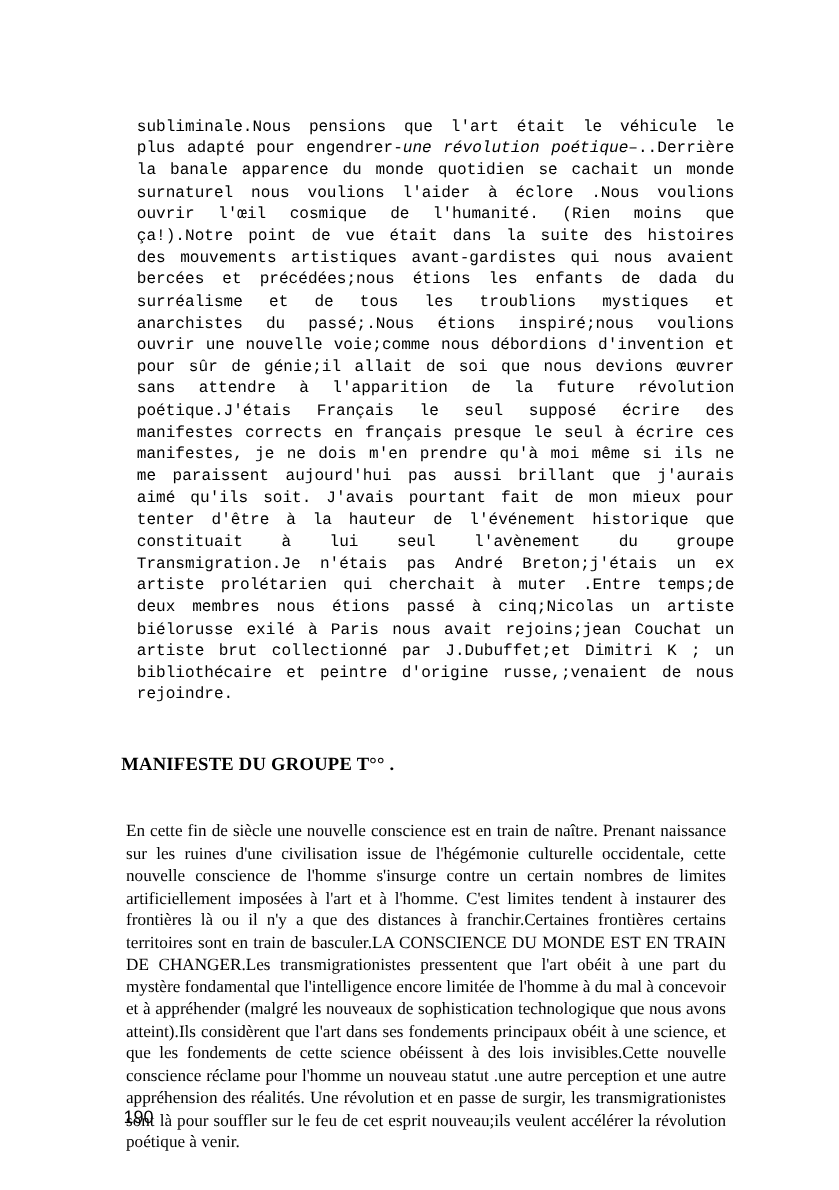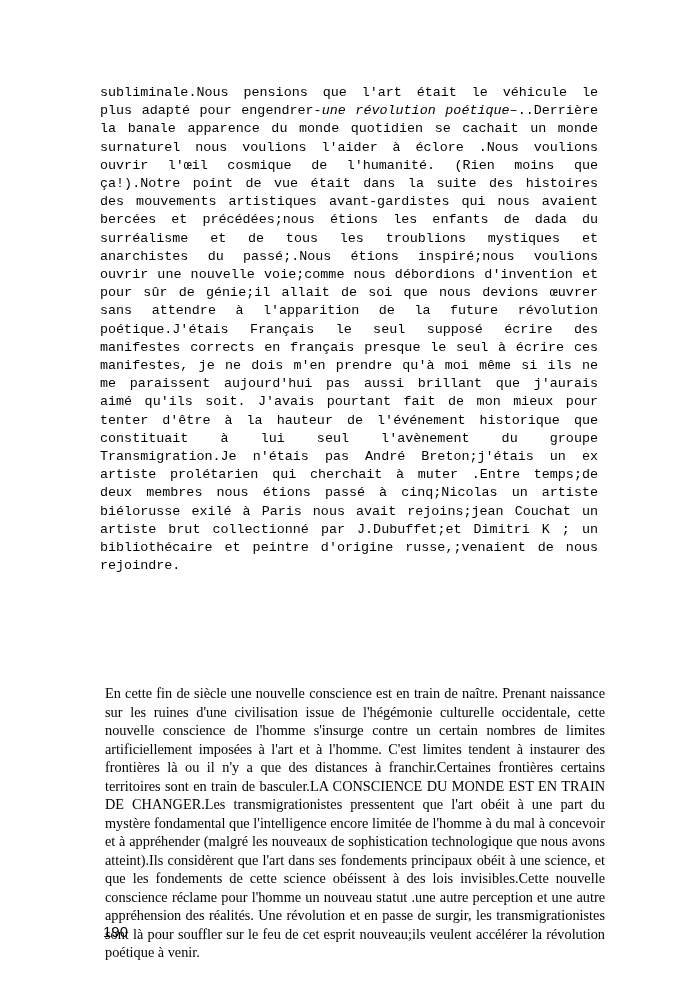--- a/index.html
+++ b/index.html
@@ -19,21 +19,21 @@
     position: absolute;
     left: 100px;
     top: 84px;
     width: 498px;
     font-family: "Liberation Mono", "DejaVu Sans Mono", monospace;
     font-size: 13.4px;
     line-height: 18.2px;
     text-align: justify;
     letter-spacing: 0;
     word-spacing: 1px;
-    margin: 0;
+    margin: 14px;
   }
   .typewritten em {
     font-style: italic;
     font-family: inherit;
   }
   .manifesto-heading {
     position: absolute;
     left: 101px;
     top: 629px;
     margin: 0;
@@ -61,18 +61,19 @@
     font-size: 15px;
   }
 </style>
 </head>
 <body>
 
 <div class="page">
 
   <p class="typewritten"><span>subliminale.Nous pensions que l'art était le véhicule le plus adapté pour engendrer-</span><em>une révolution poétique</em><span>–..Derrière la banale apparence du monde quotidien se cachait un monde surnaturel nous voulions l'aider à éclore .Nous voulions ouvrir l'œil cosmique de l'humanité. (Rien moins que ça!).Notre point de vue était dans la suite des histoires des mouvements artistiques avant-gardistes qui nous avaient bercées et précédées;nous étions les enfants de dada du surréalisme et de tous les troublions mystiques et anarchistes du passé;.Nous étions inspiré;nous voulions ouvrir une nouvelle voie;comme nous débordions d'invention et pour sûr de génie;il allait de soi que nous devions œuvrer sans attendre à l'apparition de la future révolution poétique.J'étais Français le seul supposé écrire des manifestes corrects en français presque le seul à écrire ces manifestes, je ne dois m'en prendre qu'à moi même si ils ne me paraissent aujourd'hui pas aussi brillant que j'aurais aimé qu'ils soit. J'avais pourtant fait de mon mieux pour tenter d'être à la hauteur de l'événement historique que constituait à lui seul l'avènement du groupe Transmigration.Je n'étais pas André Breton;j'étais un ex artiste prolétarien qui cherchait à muter .Entre temps;de deux membres nous étions passé à cinq;Nicolas un artiste biélorusse exilé à Paris nous avait rejoins;jean Couchat un artiste brut collectionné par J.Dubuffet;et Dimitri K ; un bibliothécaire et peintre d'origine russe,;venaient de nous rejoindre.</span></p>
 
+  <h2 class="manifesto-heading">MANIFESTE DU GROUPE T°° .</h2>
 
   <p class="manifesto-body">En cette fin de siècle une nouvelle conscience est en train de naître. Prenant naissance sur les ruines d'une civilisation issue de l'hégémonie culturelle occidentale, cette nouvelle conscience de l'homme s'insurge contre un certain nombres de limites artificiellement imposées à l'art et à l'homme. C'est limites tendent à instaurer des frontières là ou il n'y a que des distances à franchir.Certaines frontières certains territoires sont en train de basculer.LA CONSCIENCE DU MONDE EST EN TRAIN DE CHANGER.Les transmigrationistes pressentent que l'art obéit à une part du mystère fondamental que l'intelligence encore limitée de l'homme à du mal à concevoir et à appréhender (malgré les nouveaux de sophistication technologique que nous avons atteint).Ils considèrent que l'art dans ses fondements principaux obéit à une science, et que les fondements de cette science obéissent à des lois invisibles.Cette nouvelle conscience réclame pour l'homme un nouveau statut .une autre perception et une autre appréhension des réalités.  Une révolution et en passe de surgir, les transmigrationistes sont là pour souffler sur le feu de cet esprit nouveau;ils veulent accélérer la révolution poétique à venir.</p>
 
   <div class="page-number">190</div>
 
 </div>
 
 </body></html>

